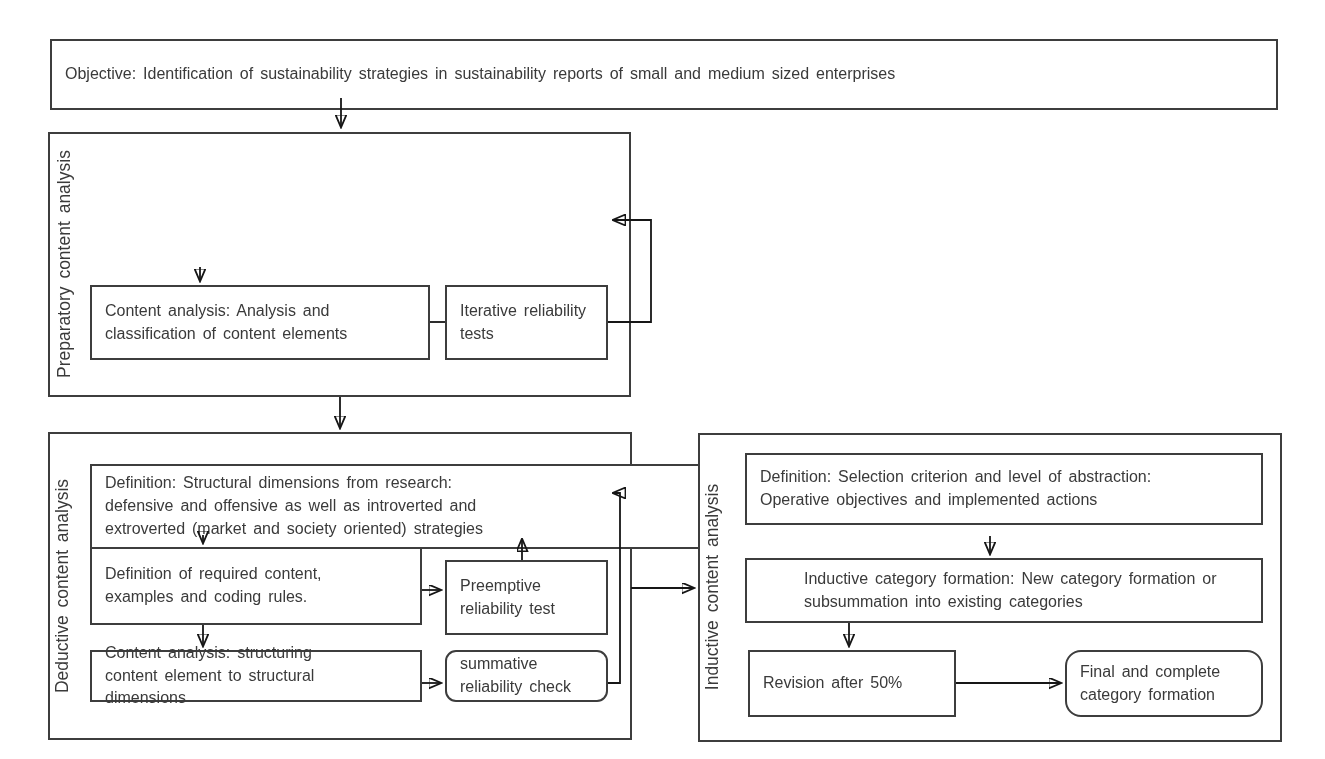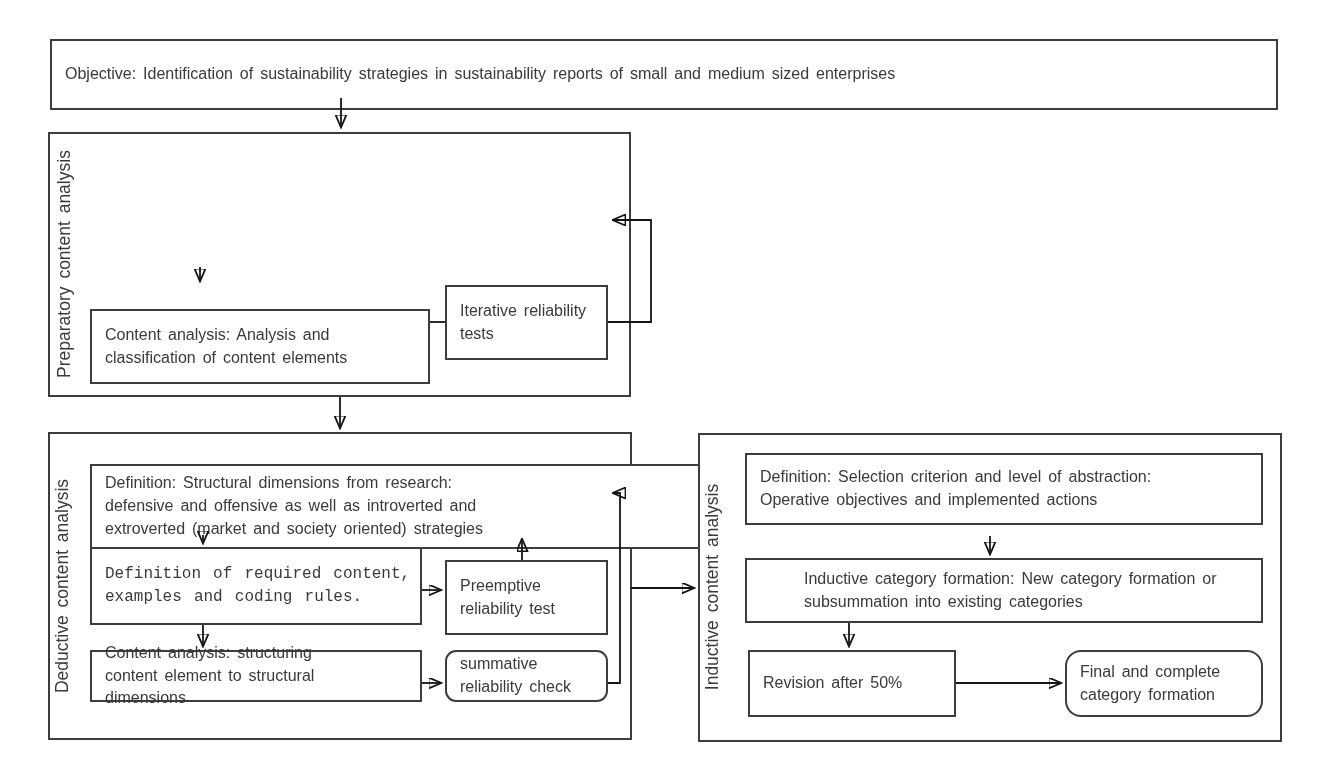--- a/index.html
+++ b/index.html
@@ -38,40 +38,40 @@
 <div class="canvas">
 
   <div class="box" style="left:50px; top:27px; width:1228px; height:71px;margin-top:12px;">
     <div class="txt">Objective:  Identification of sustainability strategies  in sustainability  reports of small and medium sized enterprises</div>
   </div>
 
   <div class="frame" style="left:48px; top:132px; width:583px; height:265px;"></div>
   <div class="section-label" style="left:-71px; top:253px; width:270px;">Preparatory  content analysis</div>
 
 
-  <div class="box" style="left:90px; top:285px; width:340px; height:75px;margin-top:24px;">
+  <div class="box" style="left:90px; top:285px; width:340px; height:75px;">
     <div class="txt">Content  analysis: Analysis and
 classification of content  elements</div>
   </div>
 
   <div class="box" style="left:445px; top:285px; width:163px; height:75px;">
     <div class="txt">Iterative  reliability
 tests</div>
   </div>
 
   <div class="frame" style="left:48px; top:432px; width:584px; height:308px;"></div>
   <div class="section-label" style="left:-78px; top:575px; width:280px;">Deductive  content analysis</div>
 
   <div class="box" style="left:90px; top:464px; width:612px; height:85px;">
     <div class="txt">Definition: Structural dimensions  from research:
 defensive  and offensive  as well  as introverted  and
 extroverted  (market and society oriented)  strategies</div>
   </div>
 
-  <div class="box" style="left:90px; top:547px; width:332px; height:78px;font-family:Liberation Mono, monospace;">
+  <div class="box" style="left:90px; top:547px; width:332px; height:78px;">
     <div class="txt">Definition of required content,
 examples  and coding rules.</div>
   </div>
 
   <div class="box" style="left:445px; top:560px; width:163px; height:75px;">
     <div class="txt">Preemptive
 reliability test</div>
   </div>
 
   <div class="box" style="left:90px; top:650px; width:332px; height:52px;">

